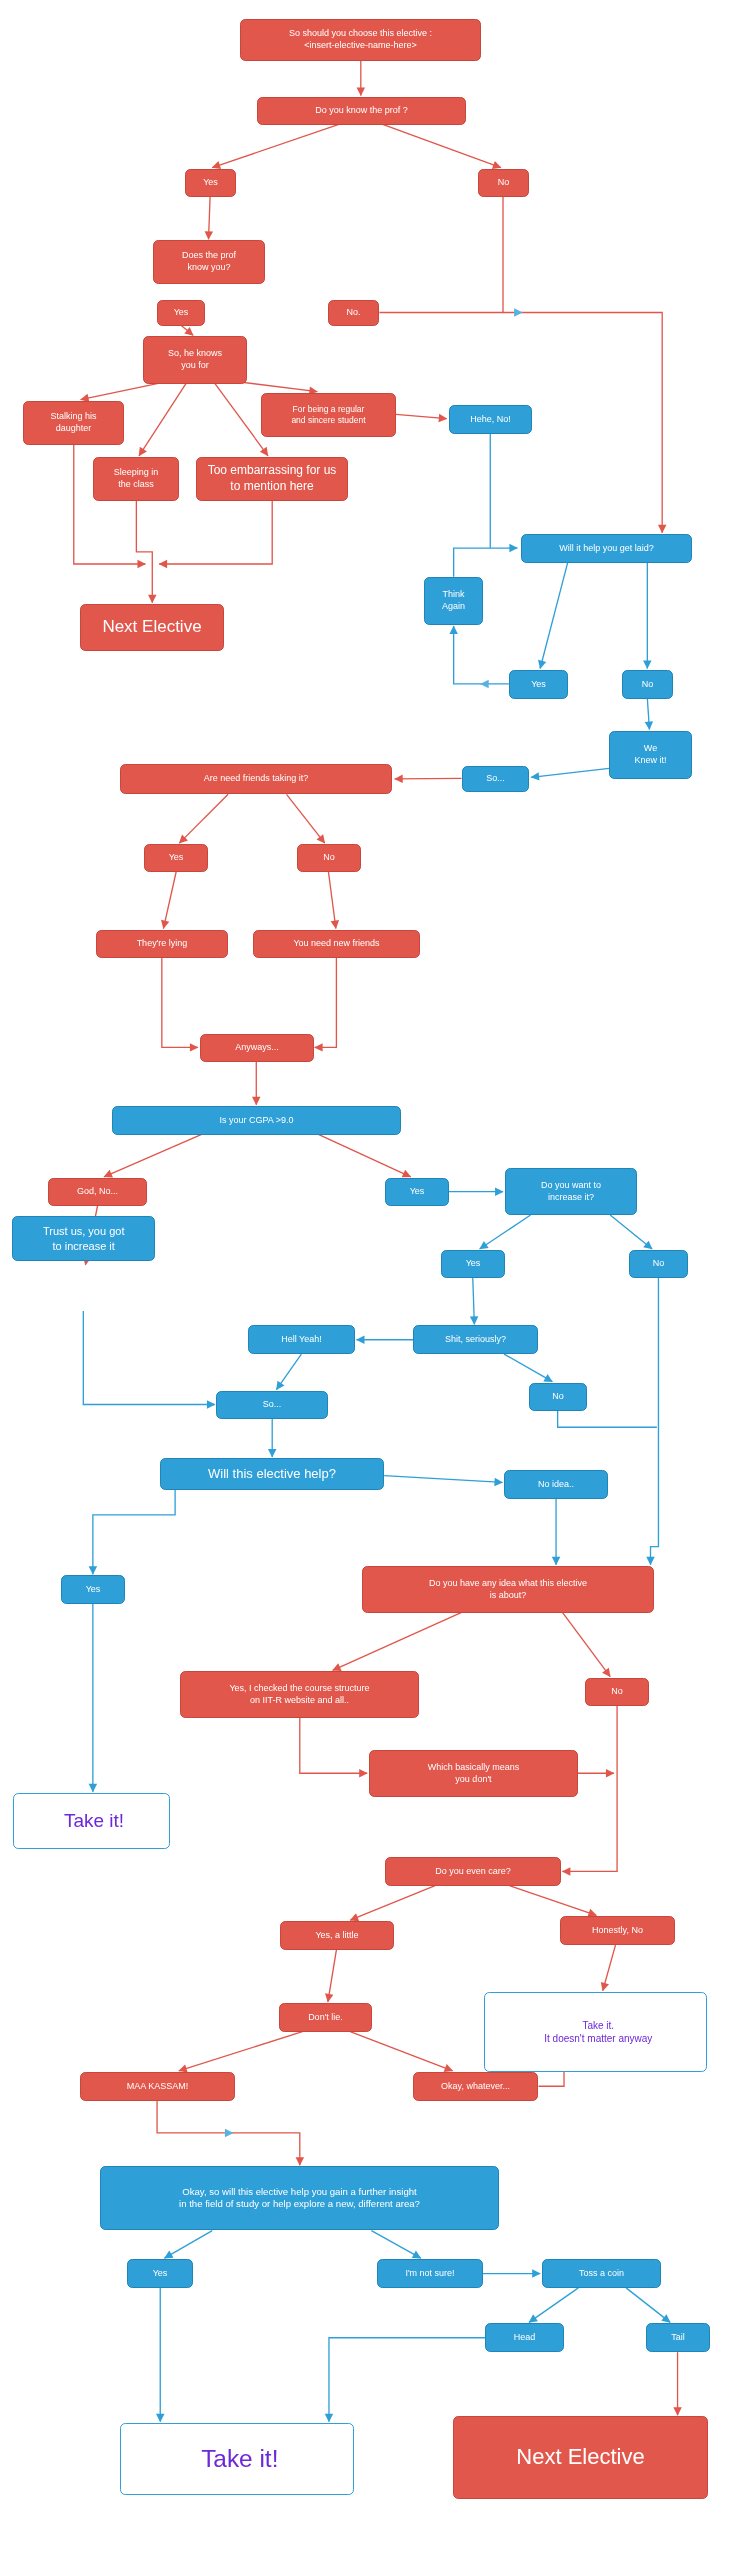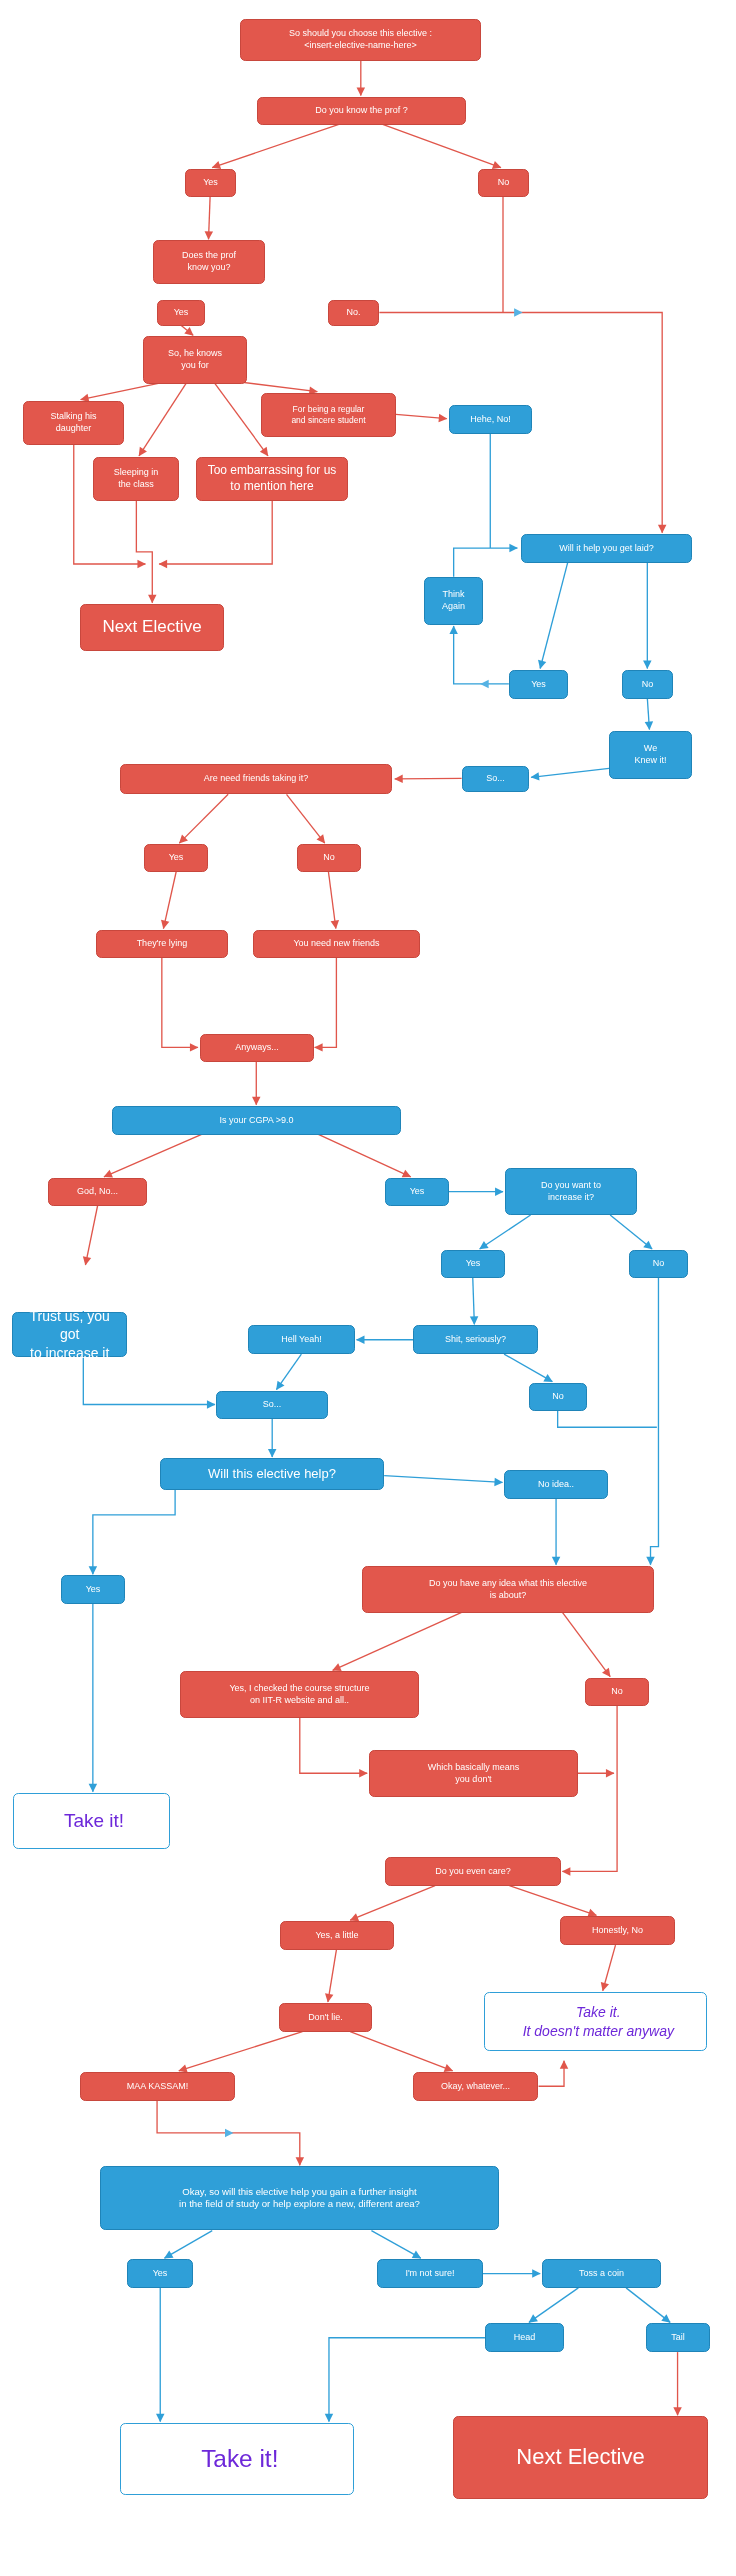--- a/index.html
+++ b/index.html
@@ -134,21 +134,21 @@
       <div class="node red" style="left: 144px; top: 844px; width: 64px; height: 28px; font-size: 9px;">Yes</div>
       <div class="node red" style="left: 297px; top: 844px; width: 64px; height: 28px; font-size: 9px;">No</div>
       <div class="node red" style="left: 96px; top: 930px; width: 132px; height: 28px; font-size: 9px;">They're lying</div>
       <div class="node red" style="left: 253px; top: 930px; width: 167px; height: 28px; font-size: 9px;">You need new friends</div>
       <div class="node red" style="left: 200px; top: 1034px; width: 114px; height: 28px; font-size: 9px;">Anyways...</div>
       <div class="node blue" style="left: 112px; top: 1106px; width: 289px; height: 29px; font-size: 9px;">Is your CGPA &gt;9.0</div>
       <div class="node red" style="left: 48px; top: 1178px; width: 99px; height: 28px; font-size: 9px;">God, No...</div>
       <div class="node blue" style="left: 385px; top: 1178px; width: 64px; height: 28px; font-size: 9px;">Yes</div>
       <div class="node blue" style="left: 505px; top: 1168px; width: 132px; height: 47px; font-size: 9px;">Do you want to
 increase it?</div>
-      <div class="node blue" style="left: 12.2px; top: 1312px; width: 115px; height: 45px; font-size: 14px;">Trust us, you got
+      <div class="node blue" style="left: 12.2px; top: 1216px; width: 143px; height: 45px; font-size: 11px;">Trust us, you got
 to increase it</div>
       <div class="node blue" style="left: 441px; top: 1250px; width: 64px; height: 28px; font-size: 9px;">Yes</div>
       <div class="node blue" style="left: 629px; top: 1250px; width: 59px; height: 28px; font-size: 9px;">No</div>
       <div class="node blue" style="left: 248px; top: 1325px; width: 107px; height: 29px; font-size: 9px;">Hell Yeah!</div>
       <div class="node blue" style="left: 413px; top: 1325px; width: 125px; height: 29px; font-size: 9px;">Shit, seriously?</div>
       <div class="node blue" style="left: 529px; top: 1383px; width: 58px; height: 28px; font-size: 9px;">No</div>
       <div class="node blue" style="left: 216px; top: 1391px; width: 112px; height: 28px; font-size: 9px;">So...</div>
       <div class="node blue" style="left: 160px; top: 1458px; width: 224px; height: 32px; font-size: 13px;">Will this elective help?</div>
       <div class="node blue" style="left: 504px; top: 1470px; width: 104px; height: 29px; font-size: 9px;">No idea..</div>
       <div class="node blue" style="left: 61px; top: 1575px; width: 64px; height: 29px; font-size: 9px;">Yes</div>
@@ -157,21 +157,21 @@
       <div class="node red" style="left: 180px; top: 1671px; width: 239px; height: 47px; font-size: 9px;">Yes, I checked the course structure
 on IIT-R website and all..</div>
       <div class="node red" style="left: 585px; top: 1678px; width: 64px; height: 28px; font-size: 9px;">No</div>
       <div class="node red" style="left: 369px; top: 1750px; width: 209px; height: 47px; font-size: 9px;">Which basically means
 you don't</div>
       <div class="node outline" style="left: 12.7px; top: 1793px; width: 157px; height: 56px; font-size: 19px;">Take it!</div>
       <div class="node red" style="left: 385px; top: 1857px; width: 176px; height: 29px; font-size: 9px;">Do you even care?</div>
       <div class="node red" style="left: 280px; top: 1921px; width: 114px; height: 29px; font-size: 9px;">Yes, a little</div>
       <div class="node red" style="left: 560px; top: 1916px; width: 115px; height: 29px; font-size: 9px;">Honestly, No</div>
       <div class="node red" style="left: 279px; top: 2003px; width: 93px; height: 29px; font-size: 9px;">Don't lie.</div>
-      <div class="node outline" style="left: 484px; top: 1992px; width: 223px; height: 59px; font-size: 14px; font-style: italic;">Take it.
+      <div class="node outline" style="left: 484px; top: 1992px; width: 223px; height: 80px; font-size: 10px;">Take it.
 It doesn't matter anyway</div>
       <div class="node red" style="left: 80px; top: 2072px; width: 155px; height: 29px; font-size: 9px;">MAA KASSAM!</div>
       <div class="node red" style="left: 413px; top: 2072px; width: 125px; height: 29px; font-size: 9px;">Okay, whatever...</div>
       <div class="node blue" style="left: 100px; top: 2166px; width: 399px; height: 64px; font-size: 9.6px;">Okay, so will this elective help you gain a further insight
 in the field of study or help explore a new,  different area?</div>
       <div class="node blue" style="left: 127px; top: 2259px; width: 66px; height: 29px; font-size: 9px;">Yes</div>
       <div class="node blue" style="left: 377px; top: 2259px; width: 106px; height: 29px; font-size: 9px;">I'm not sure!</div>
       <div class="node blue" style="left: 542px; top: 2259px; width: 119px; height: 29px; font-size: 9px;">Toss a coin</div>
       <div class="node blue" style="left: 485px; top: 2323px; width: 79px; height: 29px; font-size: 9px;">Head</div>
       <div class="node blue" style="left: 646px; top: 2323px; width: 64px; height: 29px; font-size: 9px;">Tail</div>

